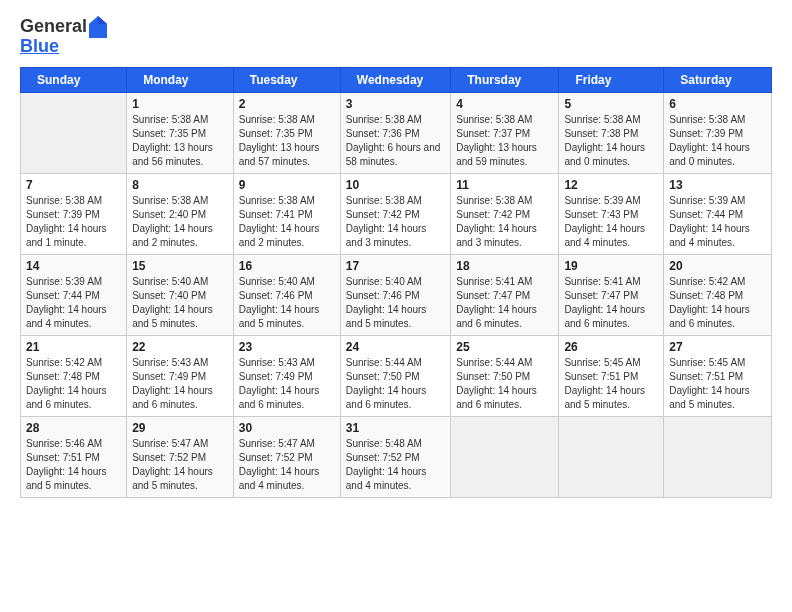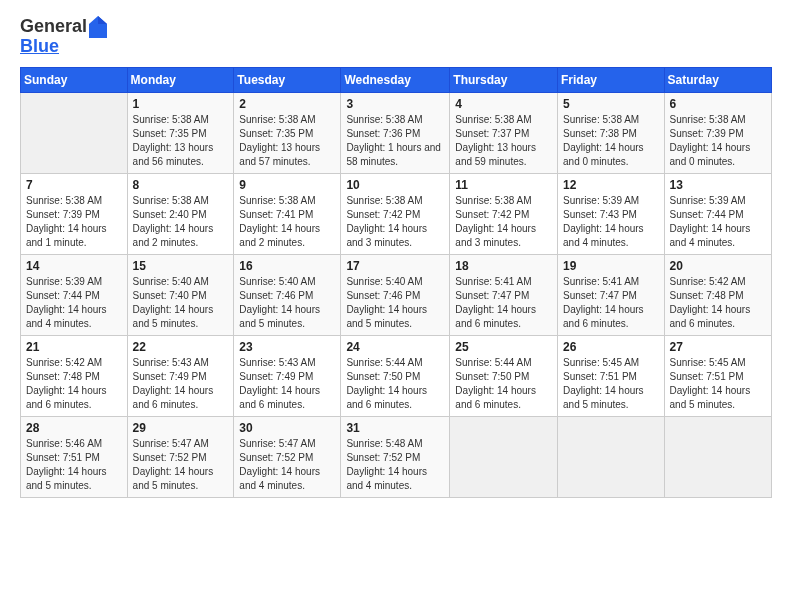--- a/index.html
+++ b/index.html
@@ -55,21 +55,21 @@
     }
     .calendar {
       width: 100%;
       border-collapse: collapse;
       font-size: 10px;
     }
     .calendar thead th {
       background-color: #2563eb;
       color: #fff;
       text-align: left;
-      padding: 5px 3px;
+      padding: 5px 16px;
       font-size: 12px;
       font-weight: bold;
       border: 1px solid #1d4ed8;
     }
     .calendar tbody td {
       border: 1px solid #ccc;
       vertical-align: top;
       padding: 4px 5px;
       width: 113px;
       min-height: 70px;
@@ -151,21 +151,21 @@
             <span>Sunrise: 5:38 AM</span><br>
             <span>Sunset: 7:35 PM</span><br>
             <span>Daylight: 13 hours and 57 minutes.</span>
           </div>
         </td>
           <td>
           <span class="day-number">3</span>
           <div class="day-info">
             <span>Sunrise: 5:38 AM</span><br>
             <span>Sunset: 7:36 PM</span><br>
-            <span>Daylight: 1 hours and 58 minutes.</span>
+            <span>Daylight: 6 hours and 58 minutes.</span>
           </div>
         </td>
           <td>
           <span class="day-number">4</span>
           <div class="day-info">
             <span>Sunrise: 5:38 AM</span><br>
             <span>Sunset: 7:37 PM</span><br>
             <span>Daylight: 13 hours and 59 minutes.</span>
           </div>
         </td>

